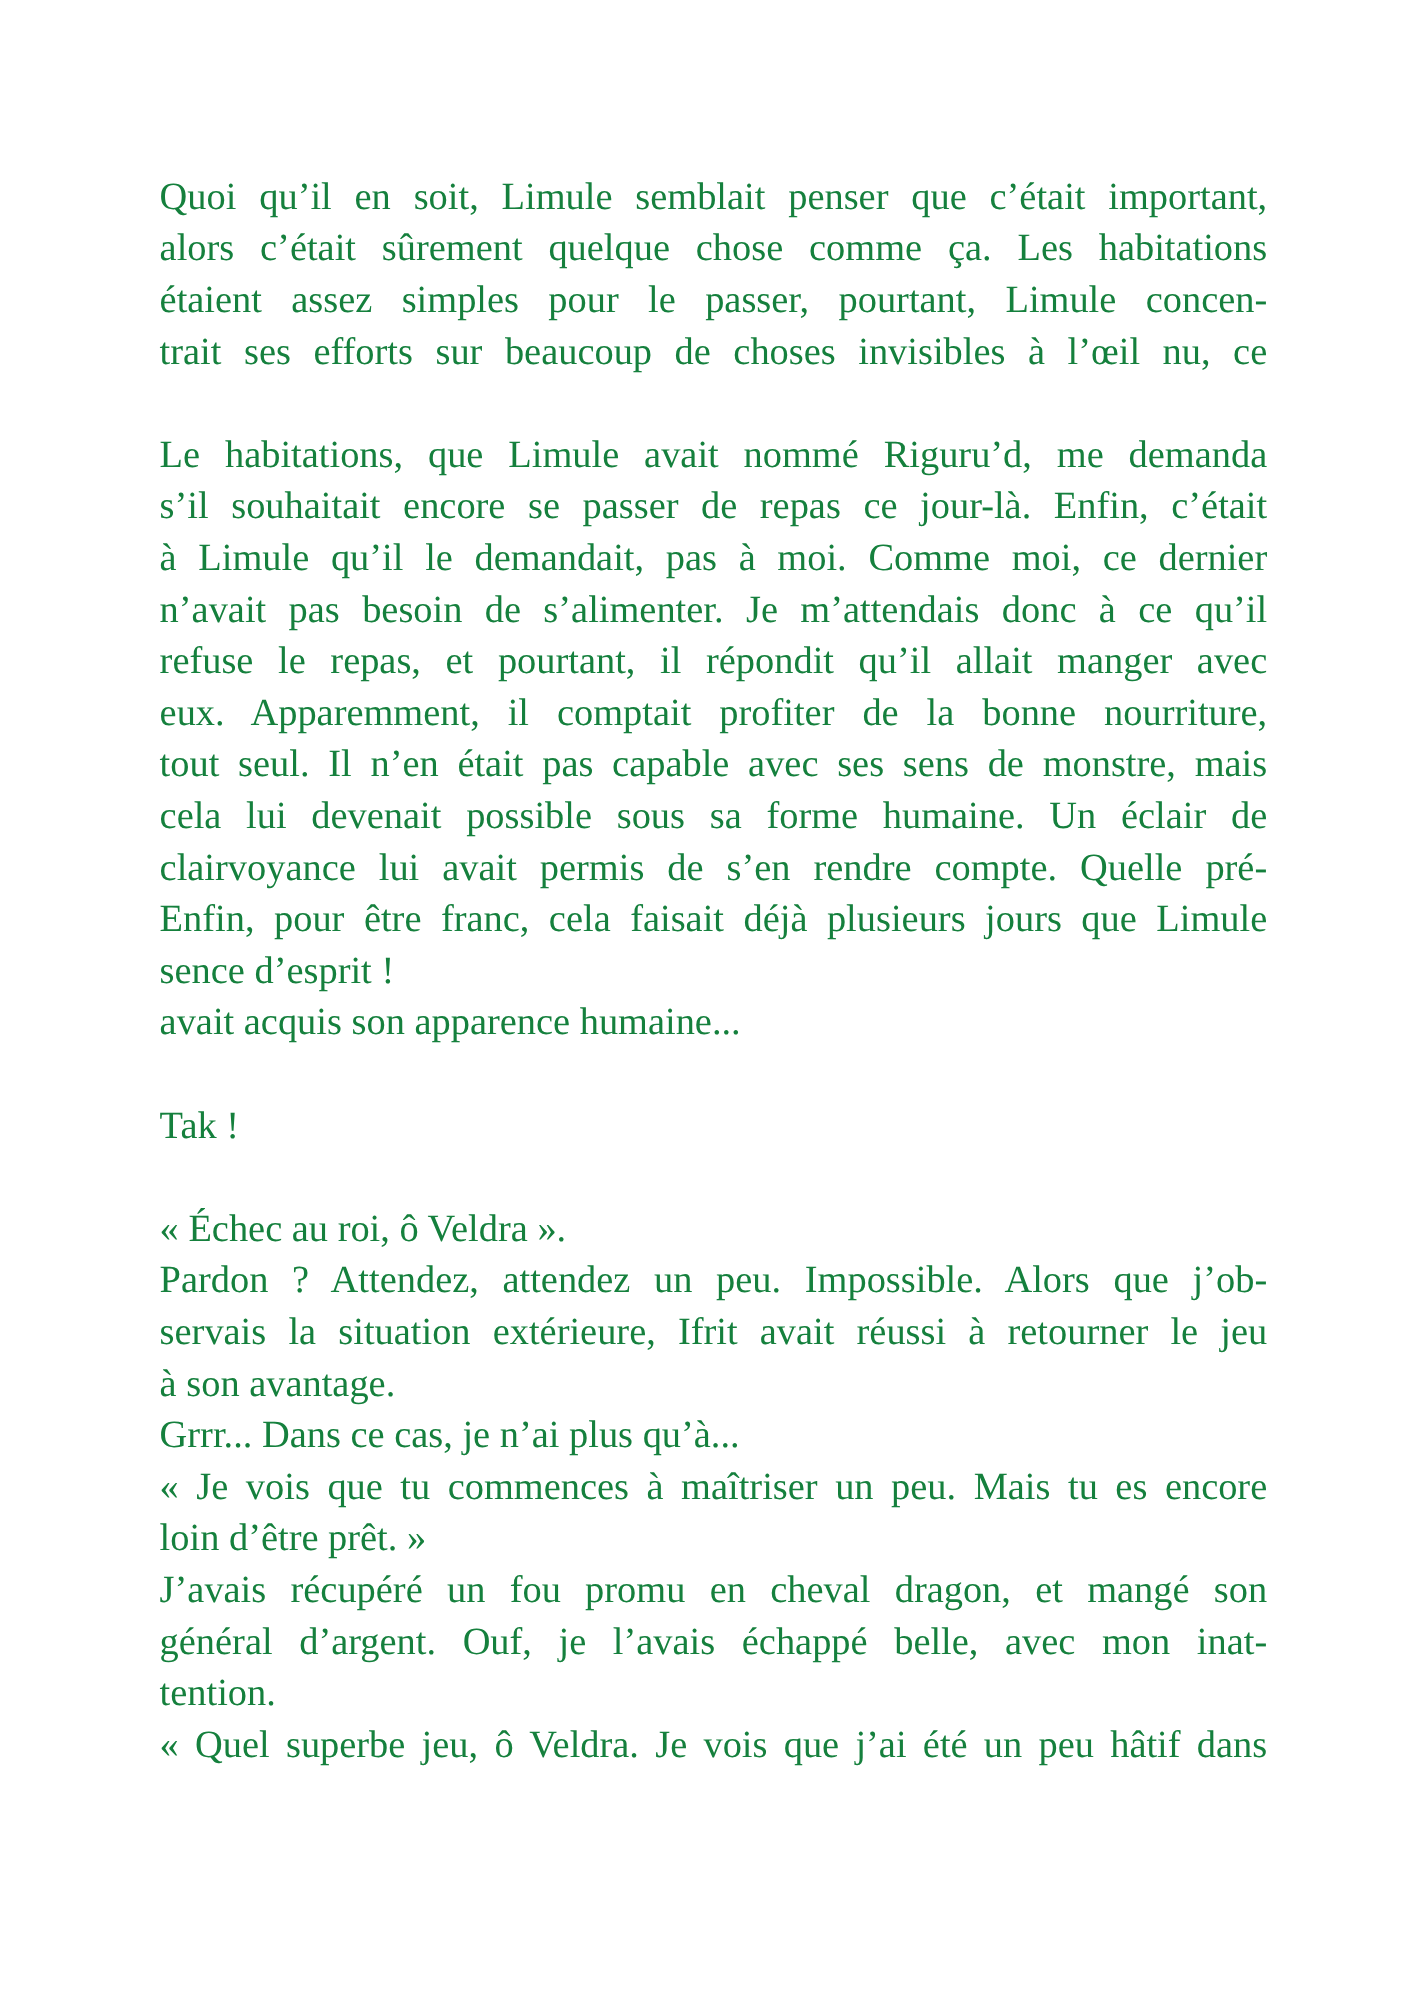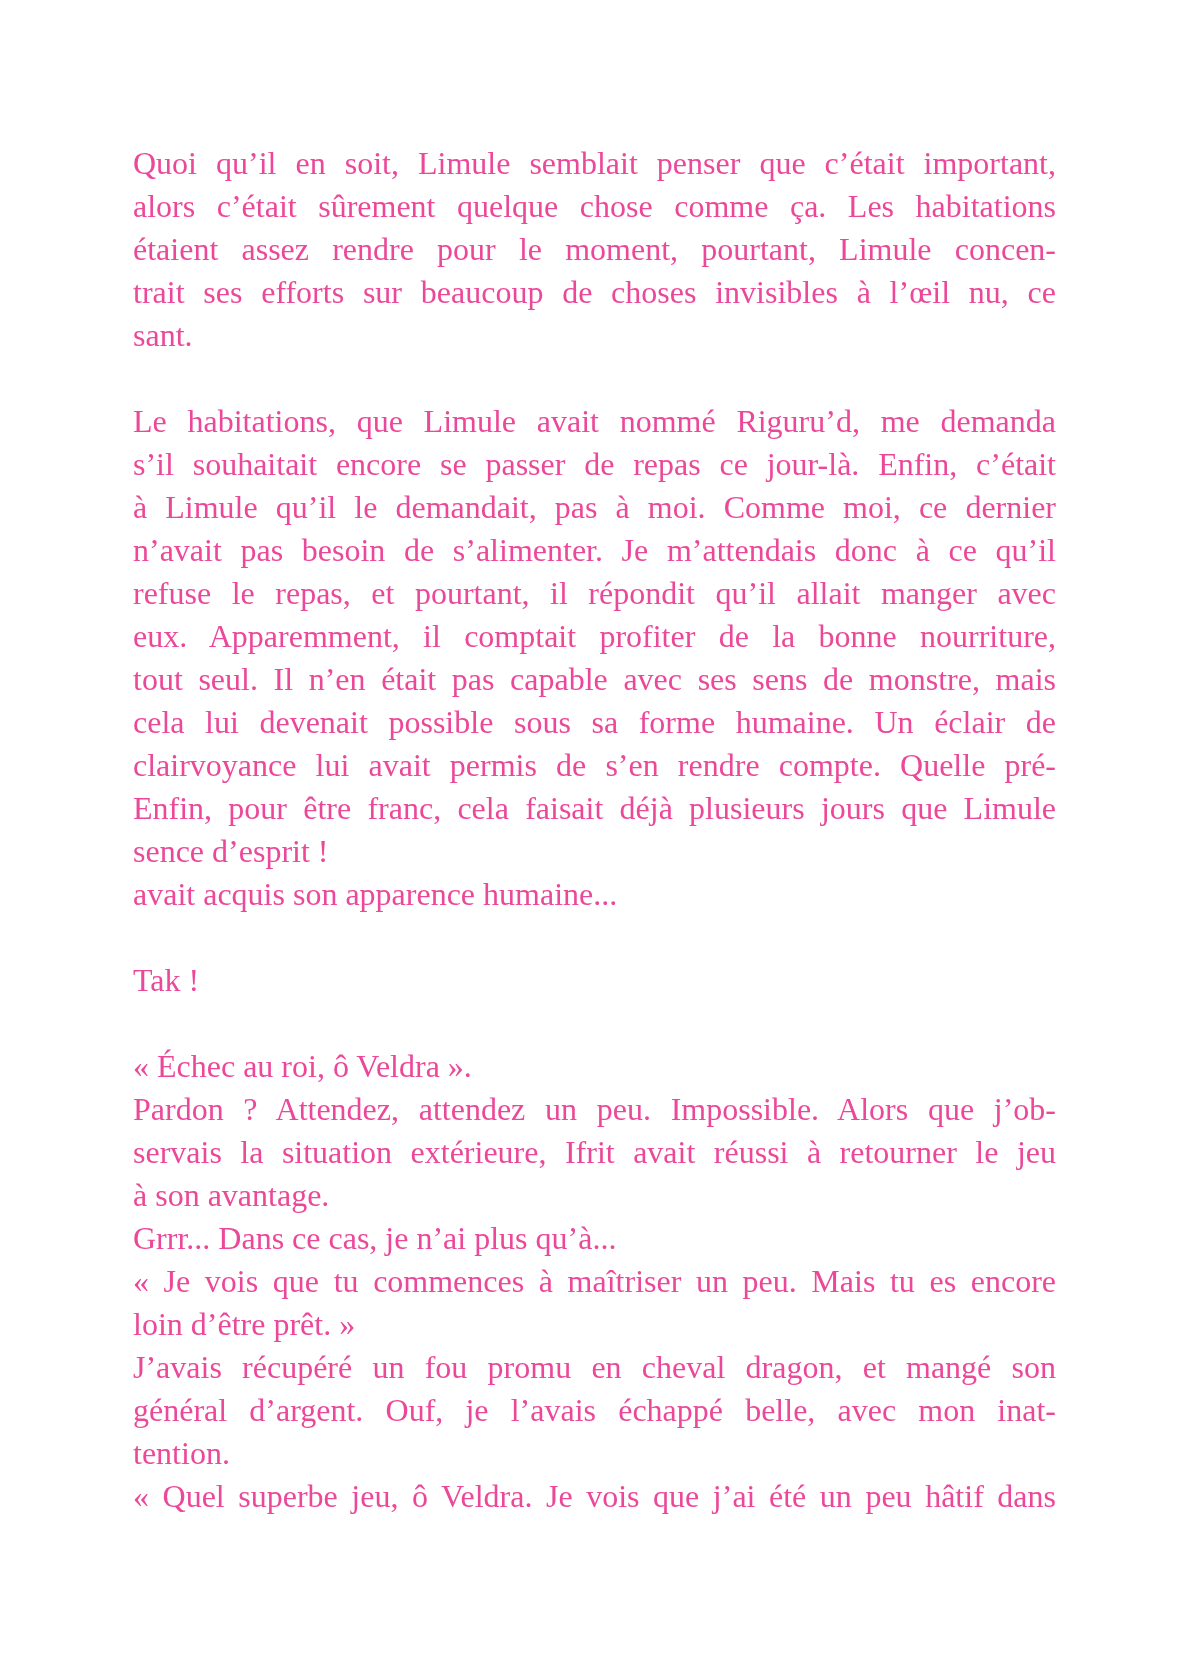--- a/index.html
+++ b/index.html
@@ -37,26 +37,25 @@
   .line.j {
     text-align: justify;
     text-align-last: justify;
     text-justify: inter-word;
   }
 </style>
 </head>
 <body style="background: rgb(255, 255, 255);">
 
 <main id="page">
-  <section id="text-block" style="color: #ec4899;">
+  <section id="text-block" style="color: #15803d;">
       <div class="line j">Quoi qu’il en soit, Limule semblait penser que c’était important,</div>
       <div class="line j">alors c’était sûrement quelque chose comme ça. Les habitations</div>
-      <div class="line j">étaient assez rendre pour le moment, pourtant, Limule concen-</div>
+      <div class="line j">étaient assez simples pour le passer, pourtant, Limule concen-</div>
       <div class="line j">trait ses efforts sur beaucoup de choses invisibles à l’œil nu, ce</div>
-      <div class="line">sant.</div>
       <div class="line"></div>
       <div class="line j">Le habitations, que Limule avait nommé Riguru’d, me demanda</div>
       <div class="line j">s’il souhaitait encore se passer de repas ce jour-là. Enfin, c’était</div>
       <div class="line j">à Limule qu’il le demandait, pas à moi. Comme moi, ce dernier</div>
       <div class="line j">n’avait pas besoin de s’alimenter. Je m’attendais donc à ce qu’il</div>
       <div class="line j">refuse le repas, et pourtant, il répondit qu’il allait manger avec</div>
       <div class="line j">eux. Apparemment, il comptait profiter de la bonne nourriture,</div>
       <div class="line j">tout seul. Il n’en était pas capable avec ses sens de monstre, mais</div>
       <div class="line j">cela lui devenait possible sous sa forme humaine. Un éclair de</div>
       <div class="line j">clairvoyance lui avait permis de s’en rendre compte. Quelle pré-</div>

